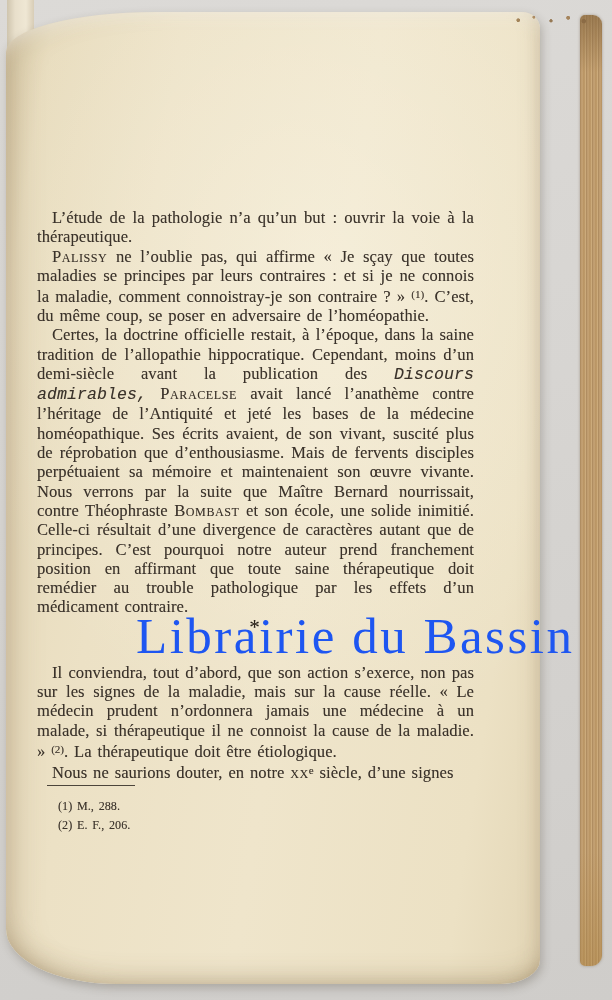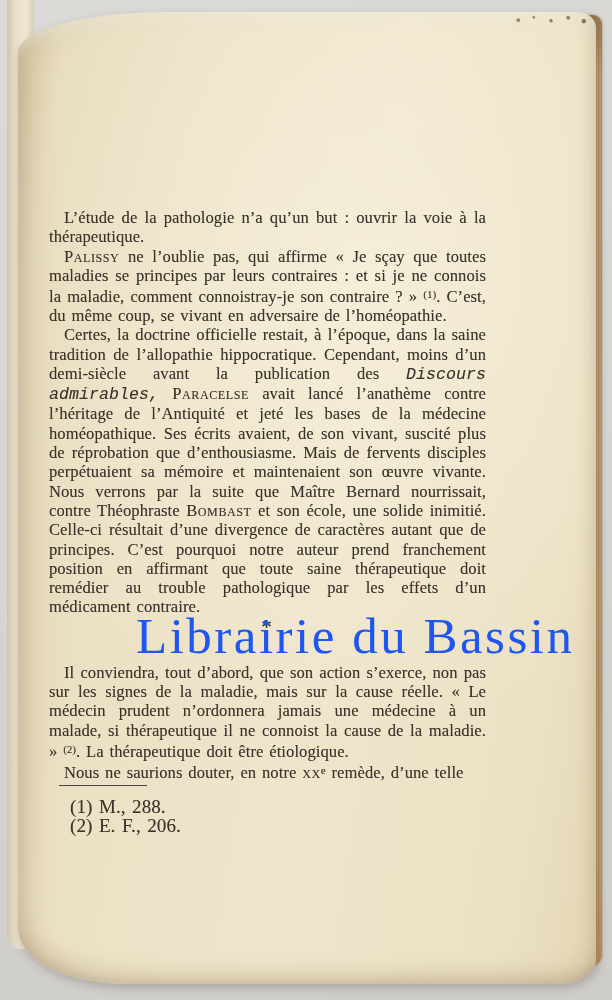--- a/index.html
+++ b/index.html
@@ -18,21 +18,21 @@
   .fore-edge {
     position:absolute; left:580px; top:15px; width:22px; height:951px;
     background:
       linear-gradient(180deg,rgba(122,92,55,.55),rgba(122,92,55,0) 6%,rgba(122,92,55,0) 88%,rgba(170,130,65,.4)),
       repeating-linear-gradient(90deg,#a8855a 0px,#c7a577 2px,#b5905f 4px,#d3b384 6px);
     border-radius:5px 9px 11px 5px;
     box-shadow:0 0 3px rgba(90,70,40,.4);
   }
   
   .page {
-    position:absolute; left:18px; top:12px; width:578px; height:972px;
+    position:absolute; left:6px; top:12px; width:534px; height:972px;
     background:
       radial-gradient(130% 90% at 58% 26%,rgba(255,252,240,.38) 0%,rgba(255,252,240,0) 55%),
       linear-gradient(99deg,#d9cba8 0%,#e7dbbc 7%,#ece1c5 26%,#efe5cb 55%,#ece1c4 86%,#e3d6b6 100%);
     border-radius:150px 18px 40px 110px / 40px 16px 24px 55px;
     box-shadow:
       inset 0 14px 20px -14px rgba(255,255,255,.65),
       inset 22px 0 34px -20px rgba(120,92,55,.38),
       inset -14px 0 22px -16px rgba(120,92,55,.34),
       inset 0 -18px 30px -20px rgba(110,85,50,.42),
       2px 4px 10px rgba(60,50,35,.25);
@@ -57,21 +57,21 @@
   .sc   { font-variant:small-caps; letter-spacing:.6px; }
   .it   { font-style:italic;font-family:Liberation Mono, monospace; }
   .fnref{ font-size:11px; vertical-align:3.5px; letter-spacing:0; word-spacing:0; }
   .divider { position:relative; height:46px; }
   .divider .glyph {
     position:absolute; left:50%; top:1px; transform:translateX(-58%);
     font-size:21px; color:#261f17; text-indent:0;
   }
   .footnotes { margin-top:3px; }
   .fn-rule { width:88px; margin-left:10px; margin-bottom:11px; border:0; border-top:1.6px solid #4c453b; }
-  .fn { margin:0; padding-left:21px; font-size:19px; line-height:19.5px; text-indent:0; text-align:left; }
+  .fn { margin:0; padding-left:21px; font-size:12px; line-height:19.5px; text-indent:0; text-align:left; }
   
   .watermark {
     position:absolute; left:136px; top:611px; z-index:9;
     font-family:Liberation Serif, serif;
     font-size:51px; line-height:1; letter-spacing:2.5px;
     color:#1e56f1; white-space:nowrap;
   }
 </style>
 </head>
 <body>
@@ -79,32 +79,32 @@
 <div class="stage">
 
   <div class="under-page"></div>
   <div class="fore-edge"></div>
 
   <div class="page">
     <div class="text-block">
 
       <p class="para"><span>L’étude de la pathologie n’a qu’un but : ouvrir la voie à la thérapeutique.</span></p>
 
-      <p class="para"><span class="sc">Palissy</span><span> ne l’oublie pas, qui affirme « Je sçay que toutes maladies se principes par leurs contraires : et si je ne connois la maladie, comment connoistray-je son contraire ? » </span><span class="fnref">(1)</span><span>. C’est, du même coup, se vivant en adversaire de l’homéopathie.</span></p>
+      <p class="para"><span class="sc">Palissy</span><span> ne l’oublie pas, qui affirme « Je sçay que toutes maladies se principes par leurs contraires : et si je ne connois la maladie, comment connoistray-je son contraire ? » </span><span class="fnref">(1)</span><span>. C’est, du même coup, se poser en adversaire de l’homéopathie.</span></p>
 
       <p class="para"><span>Certes, la doctrine officielle restait, à l’époque, dans la saine tradition de l’allopathie hippocratique. Cependant, moins d’un demi-siècle avant la publication des </span><span class="it">Discours admirables,</span><span> </span><span class="sc">Paracelse</span><span> avait lancé l’anathème contre l’héritage de l’Antiquité et jeté les bases de la médecine homéopathique. Ses écrits avaient, de son vivant, suscité plus de réprobation que d’enthousiasme. Mais de fervents disciples perpétuaient sa mémoire et maintenaient son œuvre vivante. Nous verrons par la suite que Maître Bernard nourrissait, contre Théophraste </span><span class="sc">Bombast</span><span> et son école, une solide inimitié. Celle-ci résultait d’une divergence de caractères autant que de principes. C’est pourquoi notre auteur prend franchement position en affirmant que toute saine thérapeutique doit remédier au trouble pathologique par les effets d’un médicament contraire.</span></p>
 
       <div class="divider">
         <span class="glyph">*</span>
       </div>
 
 
       <p class="para"><span>Il conviendra, tout d’abord, que son action s’exerce, non pas sur les signes de la maladie, mais sur la cause réelle. « Le médecin prudent n’ordonnera jamais une médecine à un malade, si thérapeutique il ne connoist la cause de la maladie. » </span><span class="fnref">(2)</span><span>. La thérapeutique doit être étiologique.</span></p>
 
-      <p class="para"><span>Nous ne saurions douter, en notre </span><span class="sc">xx</span><span class="fnref">e</span><span> remède, d’une telle</span></p>
+      <p class="para"><span>Nous ne saurions douter, en notre </span><span class="sc">xx</span><span class="fnref">e</span><span> siècle, d’une signes</span></p>
 
       <div class="footnotes">
         <div class="fn-rule"></div>
         <p class="fn">(1) M., 288.</p>
         <p class="fn">(2) E. F., 206.</p>
       </div>
 
     </div>
   </div>
 

